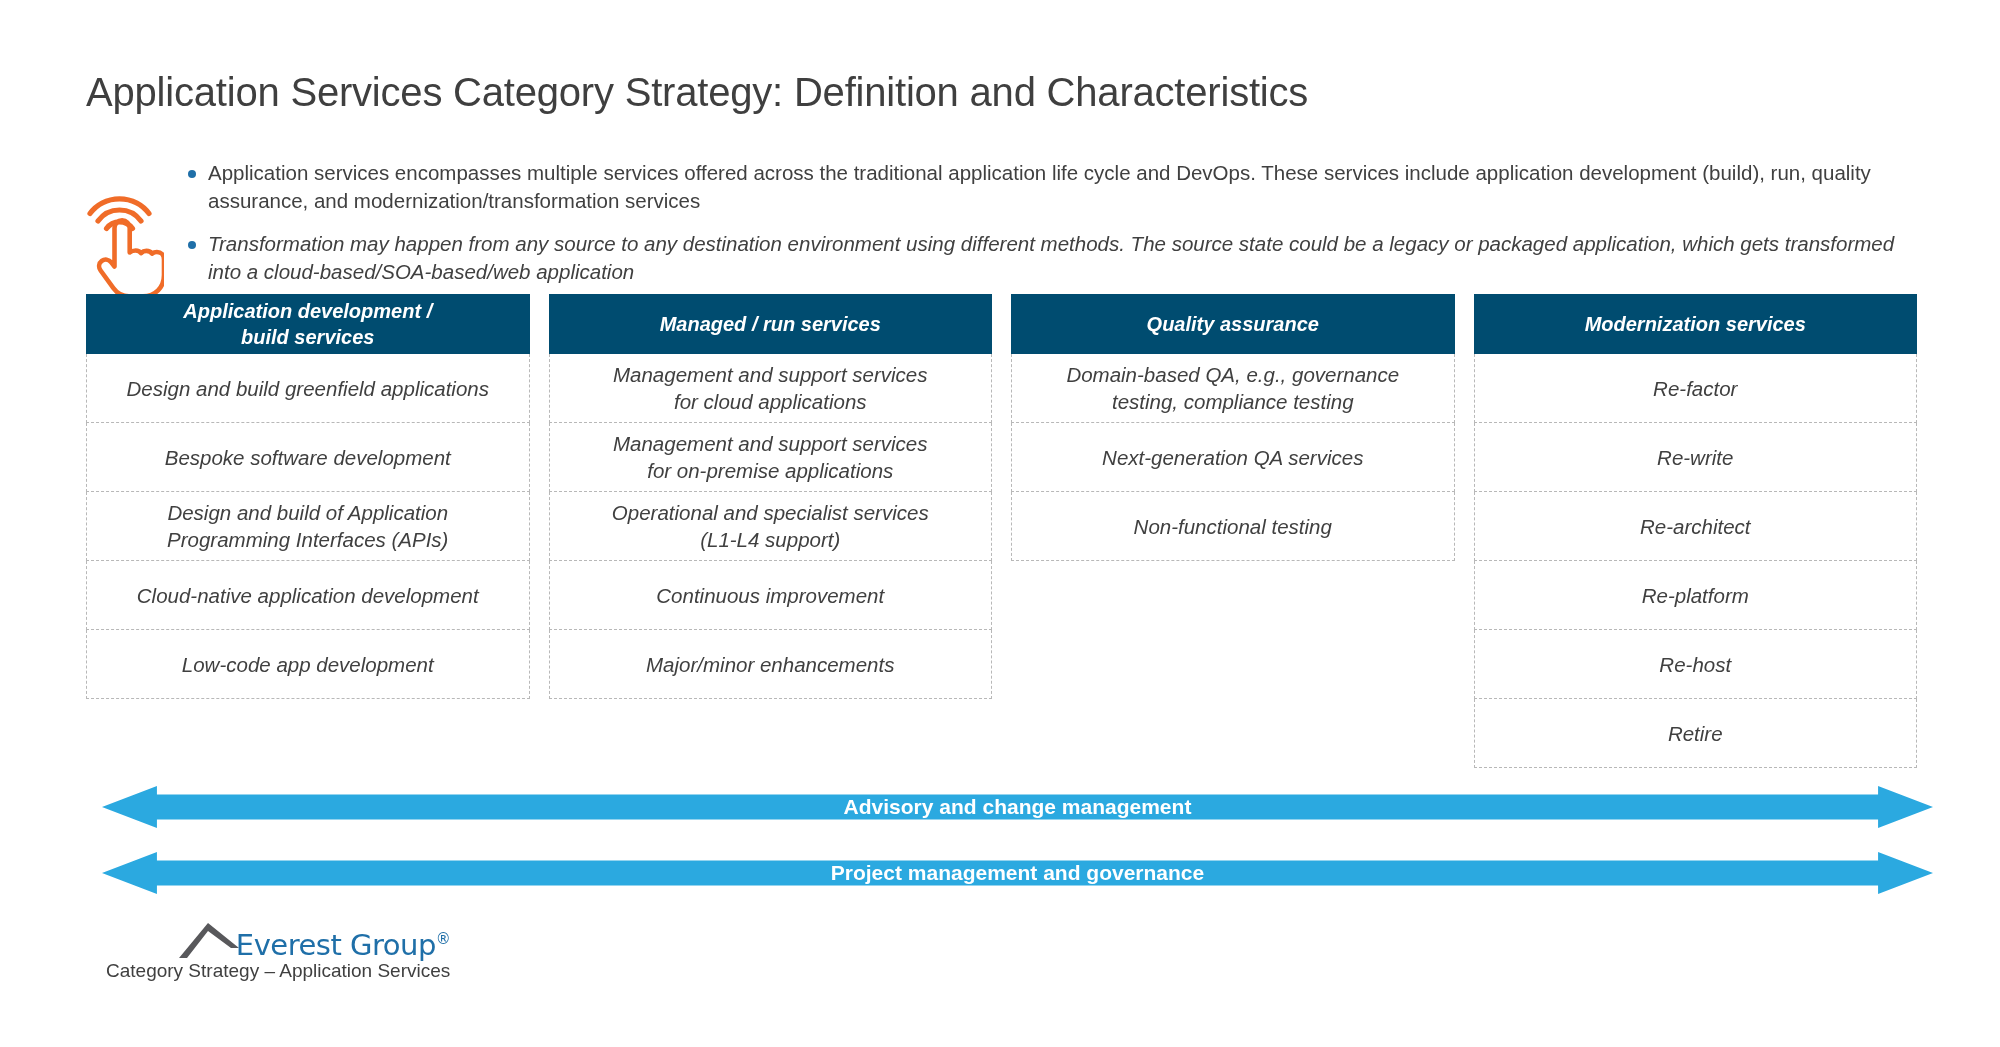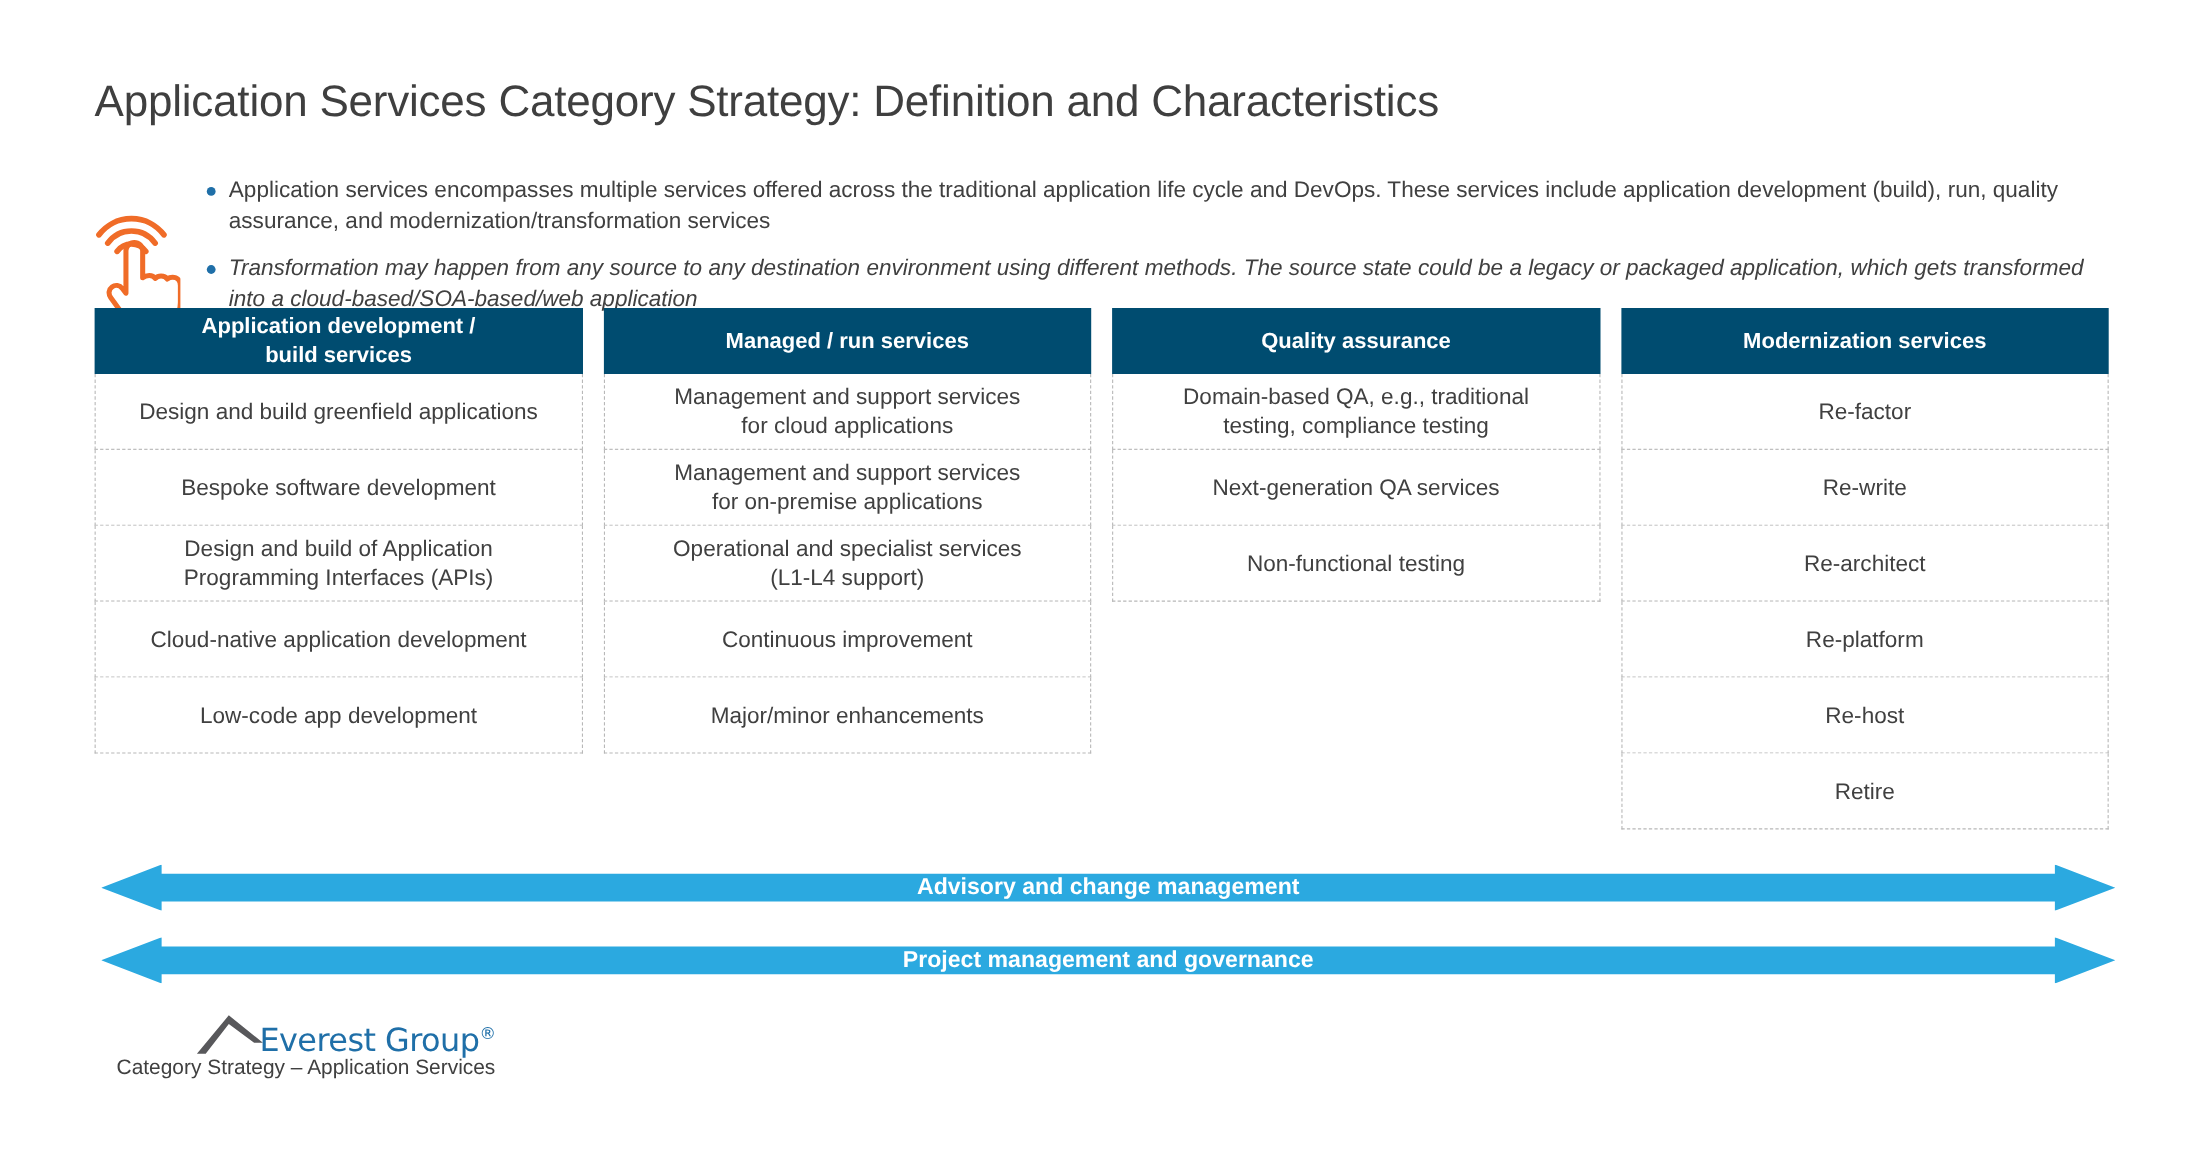--- a/index.html
+++ b/index.html
@@ -66,24 +66,25 @@
     width: 8px;
     height: 8px;
     border-radius: 50%;
     background: #1f6fa8;
   }
 
   
   .columns {
     position: absolute;
     left: 86px;
-    top: 280px;
+    top: 294px;
     width: 1831px;
     display: flex;
     gap: 19px;
+    font-style: italic;
   }
   .col { flex: 1 1 0; min-width: 0; }
 
   .col-header {
     background: #004C70;
     color: #ffffff;
     font-size: 20px;
     font-weight: bold;
     text-align: center;
     height: 60px;
@@ -109,21 +110,21 @@
     padding: 6px 8px;
     height: 69px;
     background: #ffffff;
   }
   .cell:first-of-type { border-top: none; }
   .cell span { display: block; }
 
   
   .arrow-band {
     position: absolute;
-    left: 92px;
+    left: 102px;
     width: 1831px;
     height: 42px;
   }
   .arrow-band.band1 { top: 786px; }
   .arrow-band.band2 { top: 852px; }
 
   .arrow-shape {
     position: absolute;
     inset: 0;
     background: #2BA9E0;
@@ -286,21 +287,21 @@
 
       </div>
     </div>
 
     <div class="col">
       <div class="col-header">
         <span>Quality assurance</span>
 
       </div>
       <div class="cell">
-        <span>Domain-based QA, e.g., traditional</span>
+        <span>Domain-based QA, e.g., governance</span>
         <span>testing, compliance testing</span>
       </div>
       <div class="cell">
         <span>Next-generation QA services</span>
 
       </div>
       <div class="cell">
         <span>Non-functional testing</span>
 
       </div>

